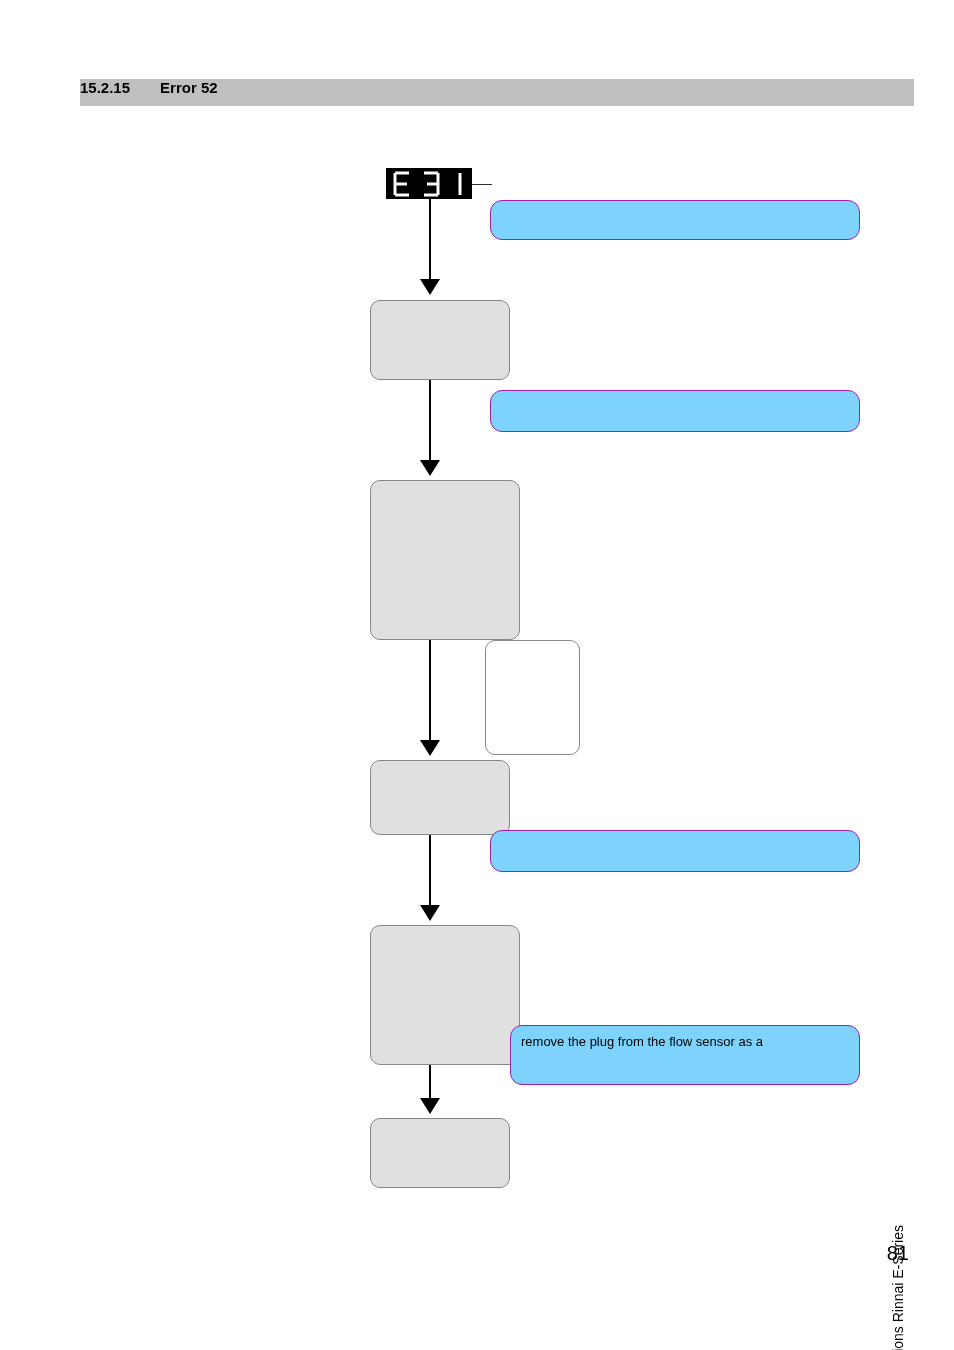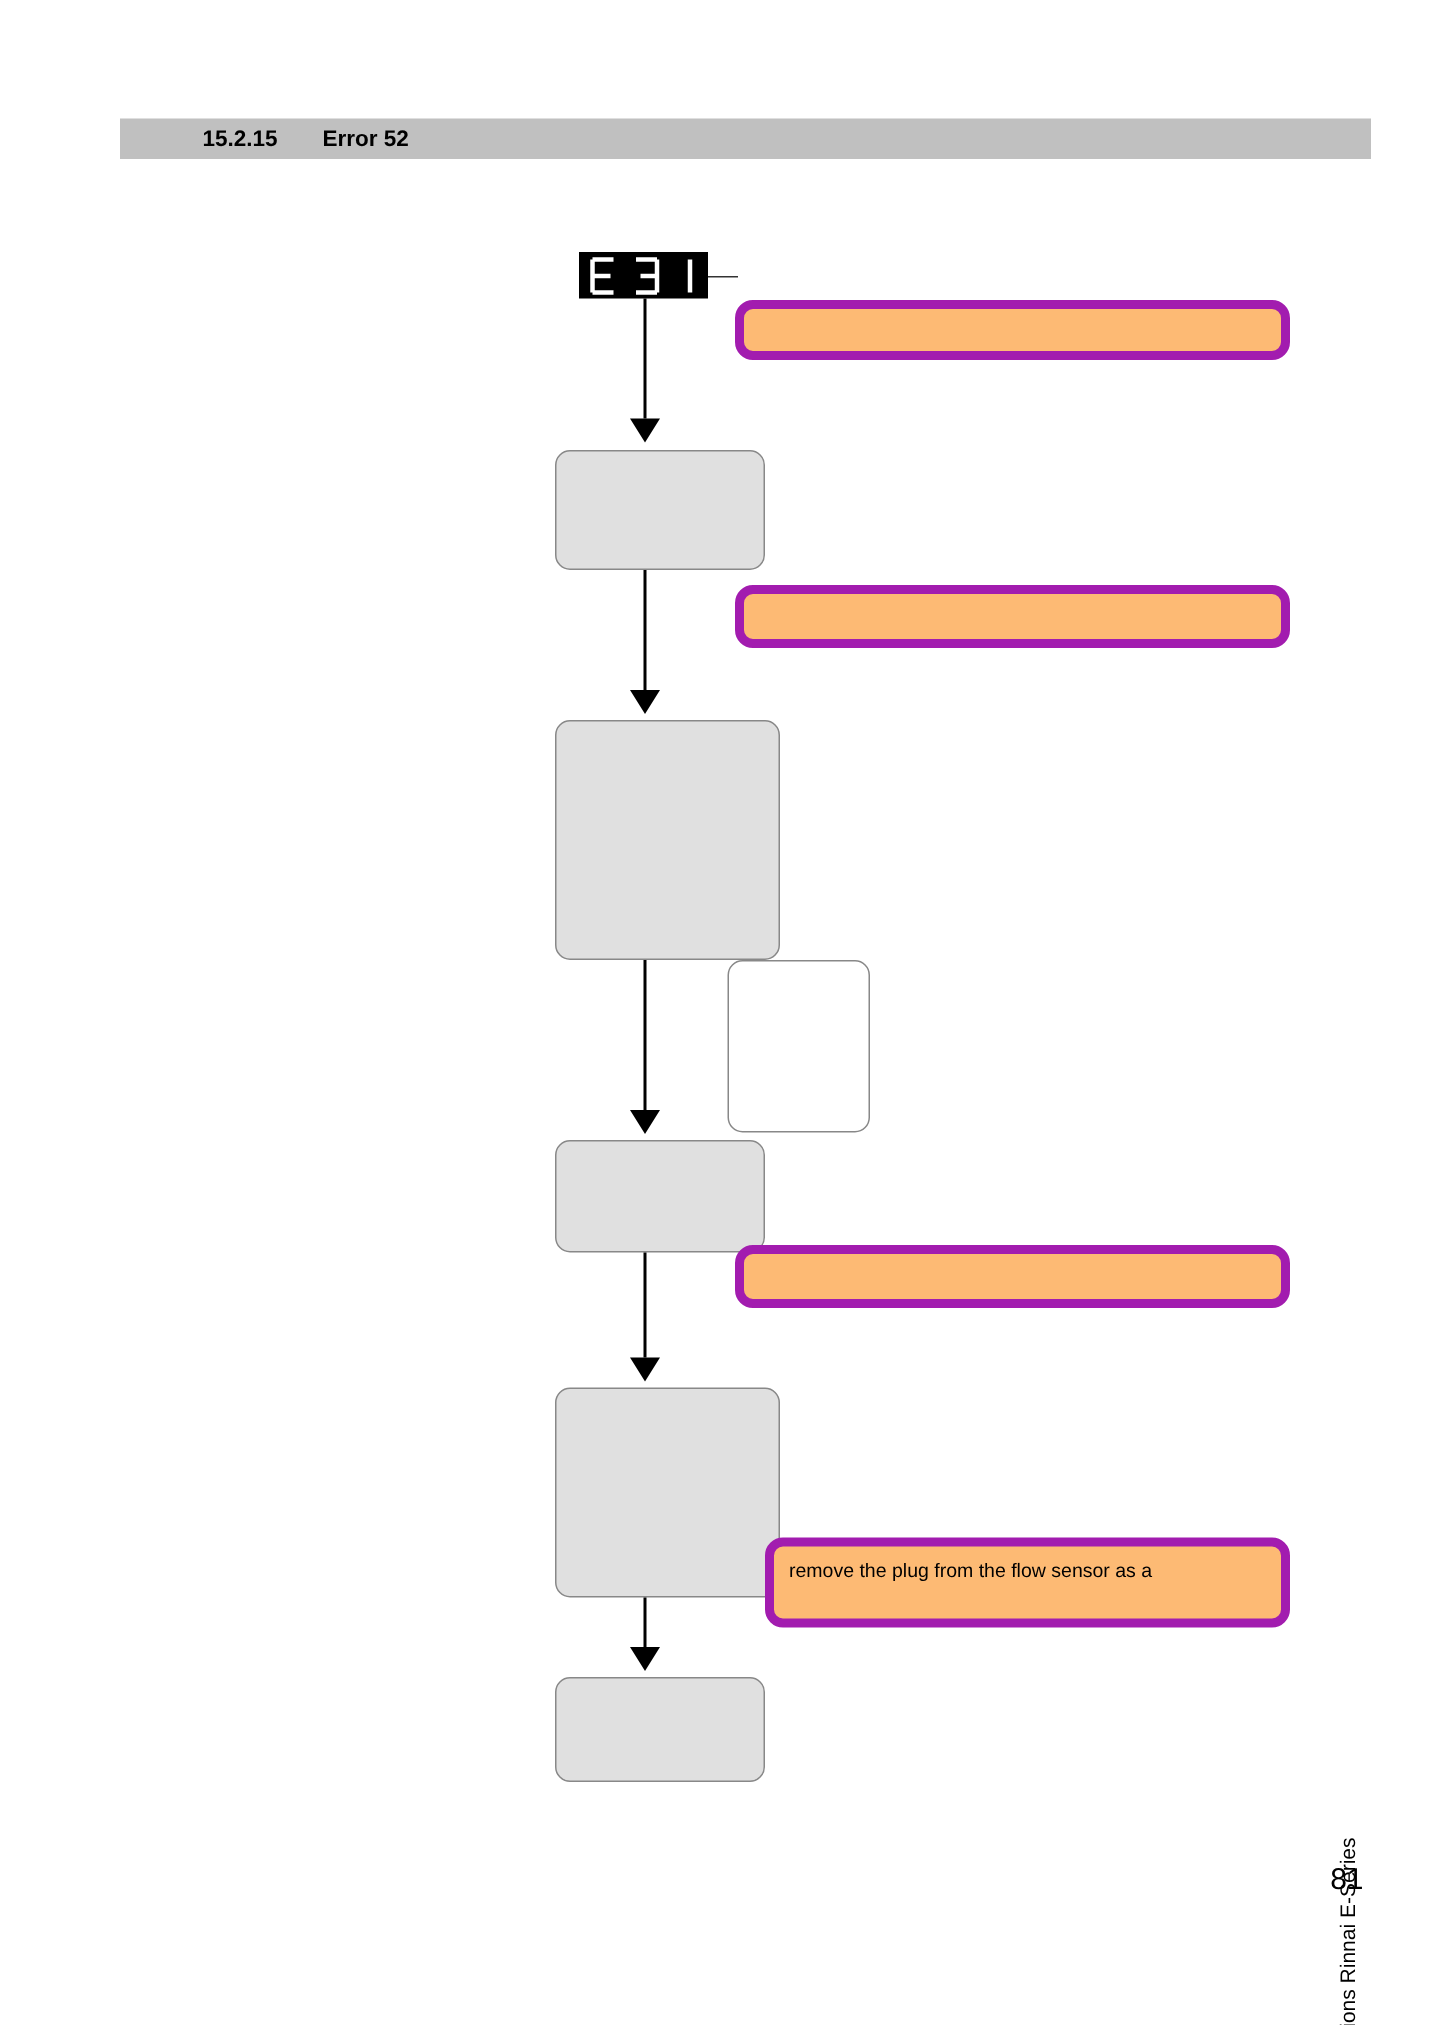--- a/index.html
+++ b/index.html
@@ -13,44 +13,43 @@
     position: relative;
   }
   .header-bar {
     position: absolute;
     top: 79px;
     left: 80px;
     width: 834px;
     height: 27px;
     background: #c0c0c0;
     display: flex;
-    align-items: center;
-    padding-left: 55px;
+    align-items: flex-start;
     font-weight: bold;
     font-size: 15px;
   }
   .header-num { margin-right: 30px; }
   .lcd {
     position: absolute;
     top: 168px;
     left: 386px;
     width: 86px;
     height: 31px;
     background: #000;
     display: flex;
     align-items: center;
     justify-content: space-between;
     padding: 2px 8px 2px 6px;
   }
   .lcd svg { display: block; }
   .callout {
     position: absolute;
-    border: 6px solid #a21caf;
+    border: 1px solid #a21caf;
     border-radius: 12px;
-    background: #fdba74;
+    background: #7dd3fc;
     font-size: 13px;
     padding: 8px 10px;
   }
   .grey-box {
     position: absolute;
     background: #e0e0e0;
     border: 1px solid #888;
     border-radius: 10px;
   }
   .white-box {

